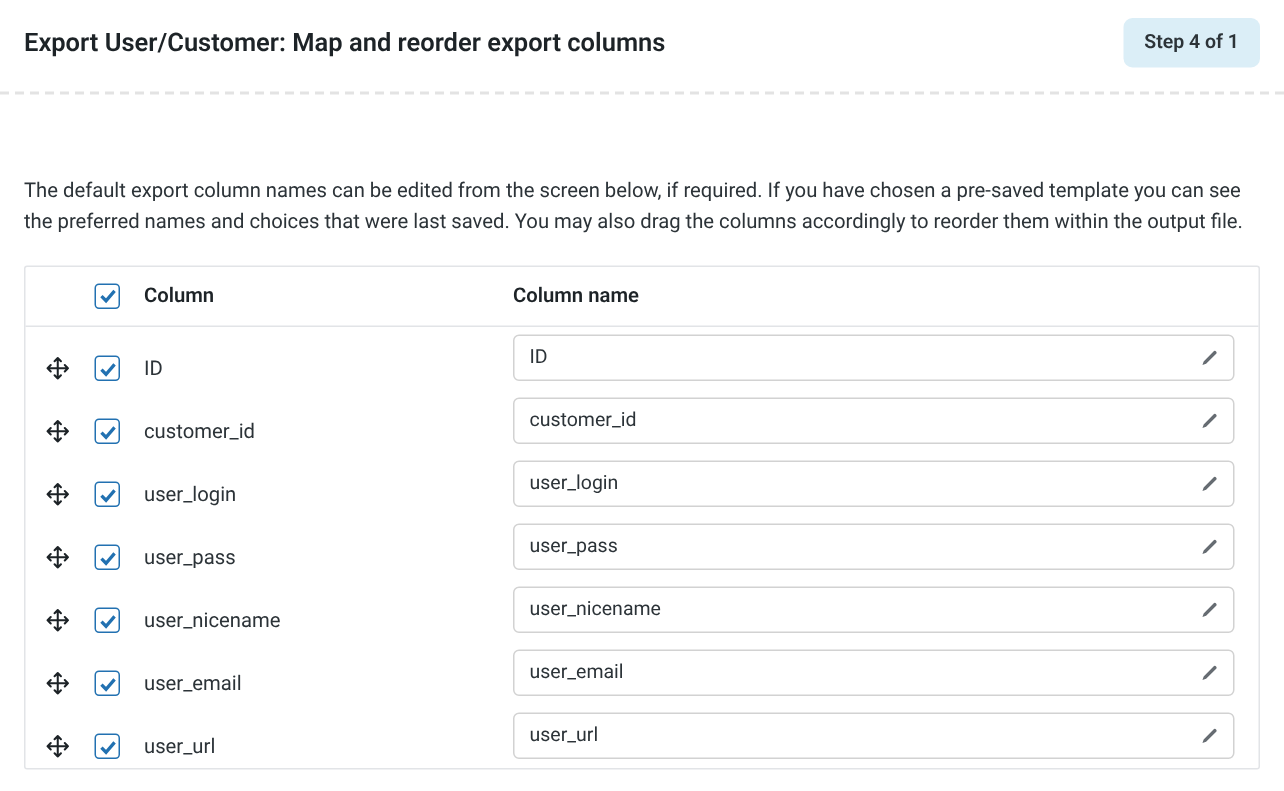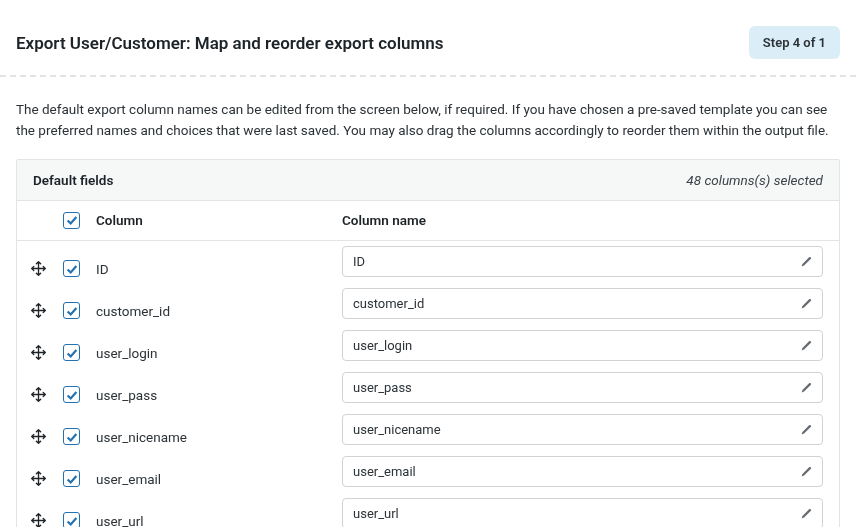--- a/index.html
+++ b/index.html
@@ -9,21 +9,21 @@
       color: #1d2327;
       background: #fff;
       width: 856px;
       height: 527px;
       overflow: hidden;
     }
     .header {
       display: flex;
       justify-content: space-between;
       align-items: center;
-      padding: 26px 16px 16px 16px;
+      padding: 12px 16px 16px 16px;
       border-bottom: 2px dashed #e3e3e3;
       gap: 33px;
     }
     .header h2 {
       font-size: 17px;
       font-weight: 600;
       color: #1d2327;
     }
     .step-badge {
       background: #dbeef7;
@@ -34,20 +34,21 @@
       border-radius: 6px;
     }
     .content {
       padding: 22px 16px 0 16px;
     }
     .description {
       font-size: 13.5px;
       line-height: 1.55;
       color: #2c3338;
       margin-bottom: 18px;
+      margin-top: 32px;
     }
     .panel {
       border: 1px solid #e2e4e7;
       border-radius: 2px;
     }
     .panel-header {
       display: flex;
       justify-content: space-between;
       align-items: center;
       padding: 12px 16px;
@@ -146,24 +147,20 @@
 
 <div class="header">
   <h2>Export User/Customer: Map and reorder export columns</h2>
   <div class="step-badge">Step 4 of 1</div>
 </div>
 
 <div class="content">
   <p class="description">The default export column names can be edited from the screen below, if required. If you have chosen a pre-saved template you can see the preferred names and choices that were last saved. You may also drag the columns accordingly to reorder them within the output file.</p>
 
   <div class="panel">
-    <div class="panel-header">
-      <div class="panel-header-left">Default fields</div>
-      <div class="panel-header-right">48 columns(s) selected</div>
-    </div>
 
     <div class="col-head">
       <div class="drag-space"></div>
       <div class="cb-space">
         <div class="chk">
           <svg viewBox="0 0 16 16">
               <polyline points="3,8.5 6.5,12 13,4.5"></polyline>
             </svg>
         </div>
       </div>

